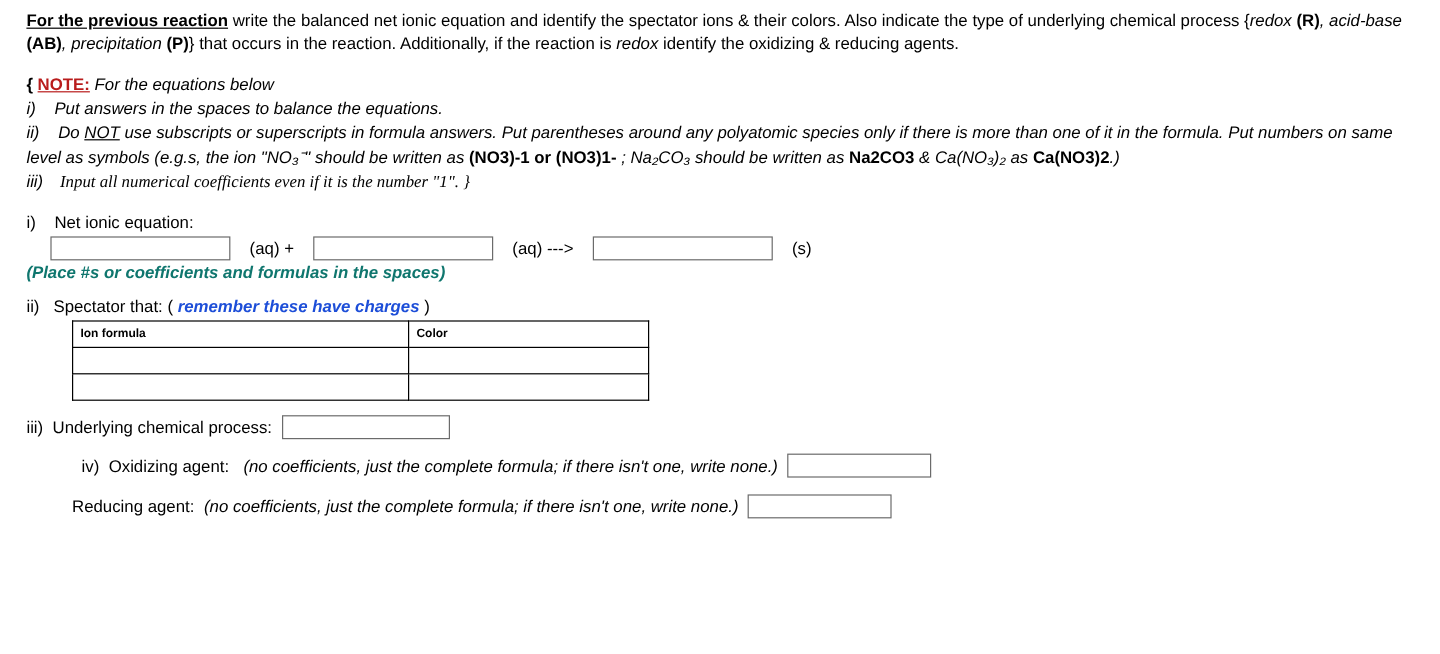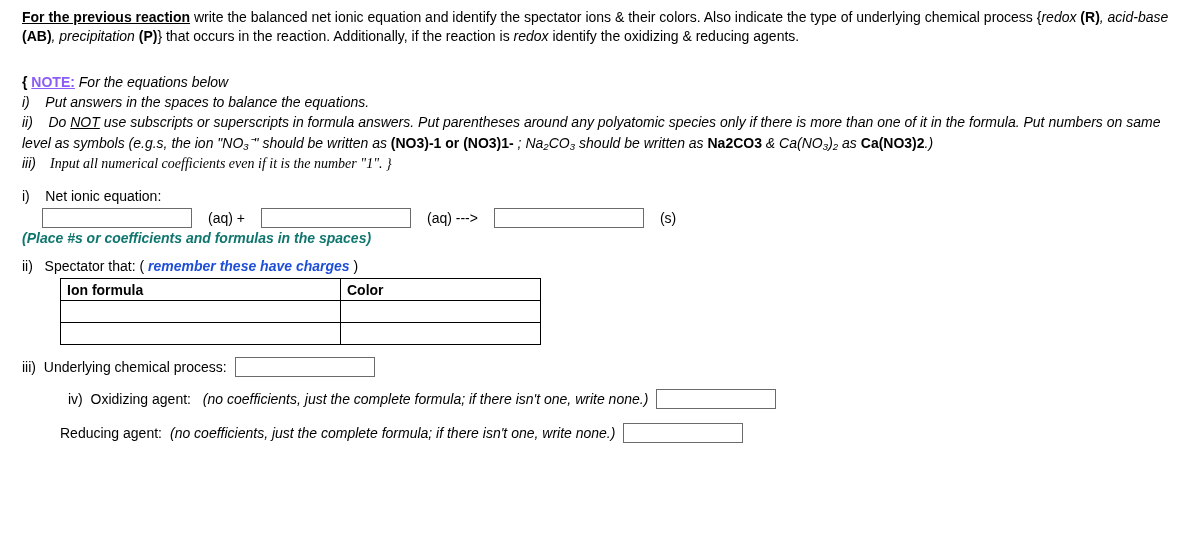--- a/index.html
+++ b/index.html
@@ -5,36 +5,36 @@
     * { box-sizing: border-box; margin: 0; padding: 0; }
     body {
       font-family: Arial, Helvetica, sans-serif;
       font-size: 14px;
       color: #000;
       background: #fff;
       padding: 8px 22px;
       width: 1200px;
     }
     .intro {
-      margin-bottom: 26px;
+      margin-bottom: 14px;
       line-height: 1.35;
     }
     .intro .lead {
       font-weight: bold;
       text-decoration: underline;
     }
     .italic { font-style: italic; }
     .bold { font-weight: bold; }
     .note-block {
       margin-bottom: 14px;
       line-height: 1.45;
     }
     .note-label {
       font-weight: bold;
-      color: #8b5cf6;
+      color: #b91c1c;
       text-decoration: underline;
     }
     .not-underline { text-decoration: underline; }
     .list-line {
       display: block;
     }
     .roman { font-style: italic; font-weight: normal; }
     .section {
       margin-bottom: 12px;
     }
@@ -71,21 +71,21 @@
       font-weight: bold;
     }
     table.spectator {
       border-collapse: collapse;
       margin-left: 38px;
       margin-top: 2px;
     }
     table.spectator th, table.spectator td {
       border: 1px solid #000;
       text-align: left;
-      font-size: 14px;
+      font-size: 10px;
       height: 22px;
       padding: 2px 6px;
     }
     table.spectator th {
       font-weight: bold;
     }
     .col-ion { width: 280px; }
     .col-color { width: 200px; }
     .inline-row {
       display: flex;

